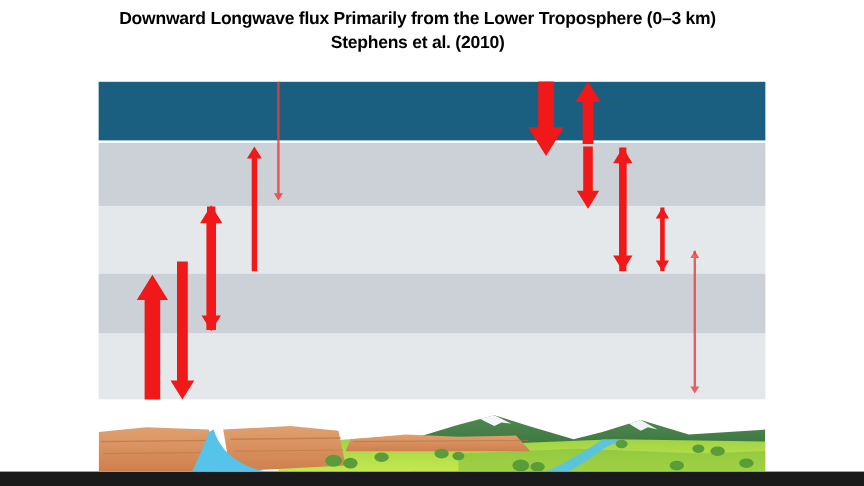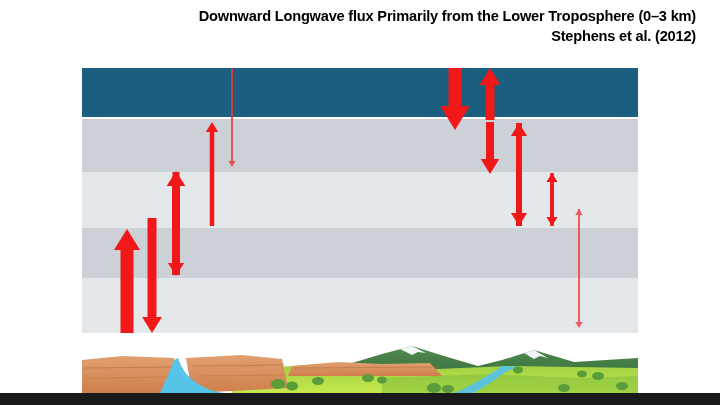--- a/index.html
+++ b/index.html
@@ -14,21 +14,21 @@
     overflow: hidden;
     font-family: "Liberation Sans", sans-serif;
   }
 
   
   #title-block {
     position: absolute;
     left: 0;
     top: 6px;
     width: 696px;
-    text-align: right;
+    text-align: center;
   }
   #title-block .title-line {
     font-family: "Liberation Sans", sans-serif;
     font-weight: bold;
     font-size: 14.6px;
     line-height: 20px;
     color: #000000;
     letter-spacing: -0.2px;
     white-space: nowrap;
   }
@@ -75,21 +75,21 @@
     width: 720px;
     height: 12px;
     background: #1a1a1a;
   }
 </style>
 </head>
 <body>
 
 <div id="title-block">
   <div class="title-line">Downward Longwave flux Primarily from the Lower Troposphere (0–3 km)</div>
-  <div class="title-line">Stephens et al. (2012)</div>
+  <div class="title-line">Stephens et al. (2010)</div>
 </div>
 
 <div id="figure">
 
   <div id="bands-host">
       <div class="band" style="top: 0px; height: 49px; background: rgb(27, 95, 128);"></div>
       <div class="band" style="top: 51px; height: 53px; background: rgb(204, 209, 216);"></div>
       <div class="band" style="top: 104px; height: 56px; background: rgb(228, 232, 234);"></div>
       <div class="band" style="top: 160px; height: 50px; background: rgb(204, 209, 216);"></div>
       <div class="band" style="top: 210px; height: 55px; background: rgb(228, 232, 234);"></div>

